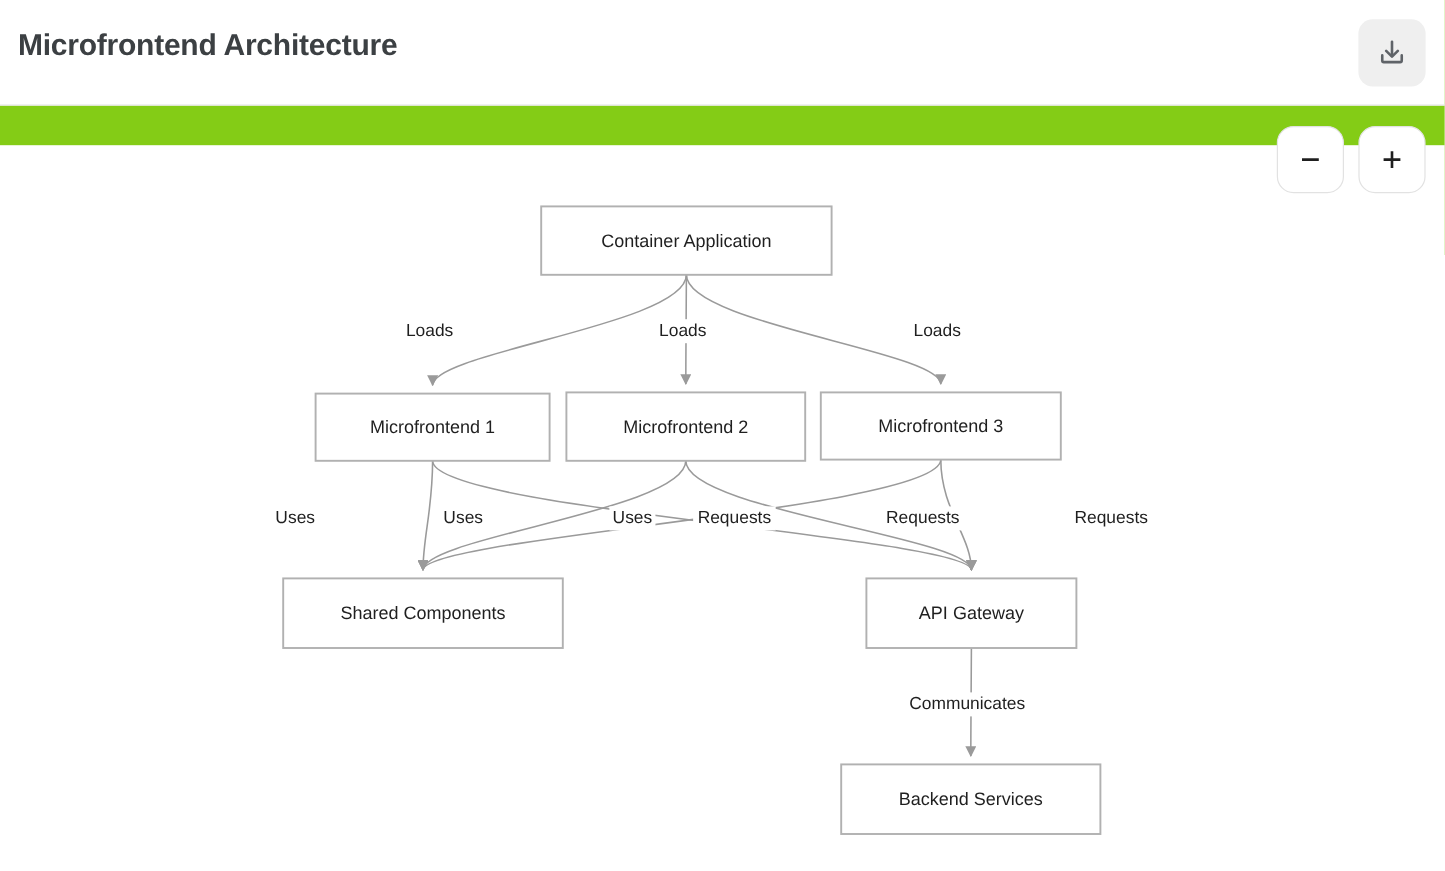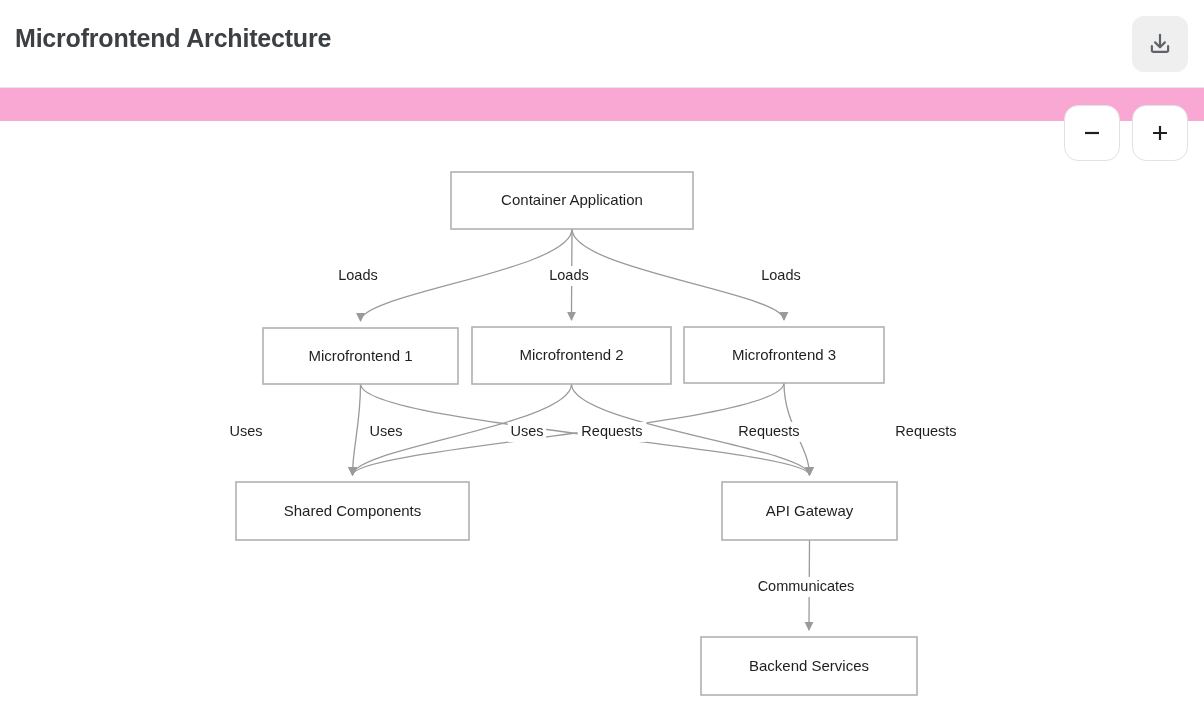--- a/index.html
+++ b/index.html
@@ -11,21 +11,21 @@
     height: 726px;
     background: #ffffff;
     font-family: "Liberation Sans", sans-serif;
     overflow: hidden;
   }
 
   .app {
     position: relative;
     width: 1204px;
     height: 726px;
-    background: #f9a8d4;
+    background: #84cc16;
     padding-left: 20px;
   }
 
   
   .header {
     position: absolute;
     left: 0;
     top: 0;
     width: 1204px;
     height: 88px;

